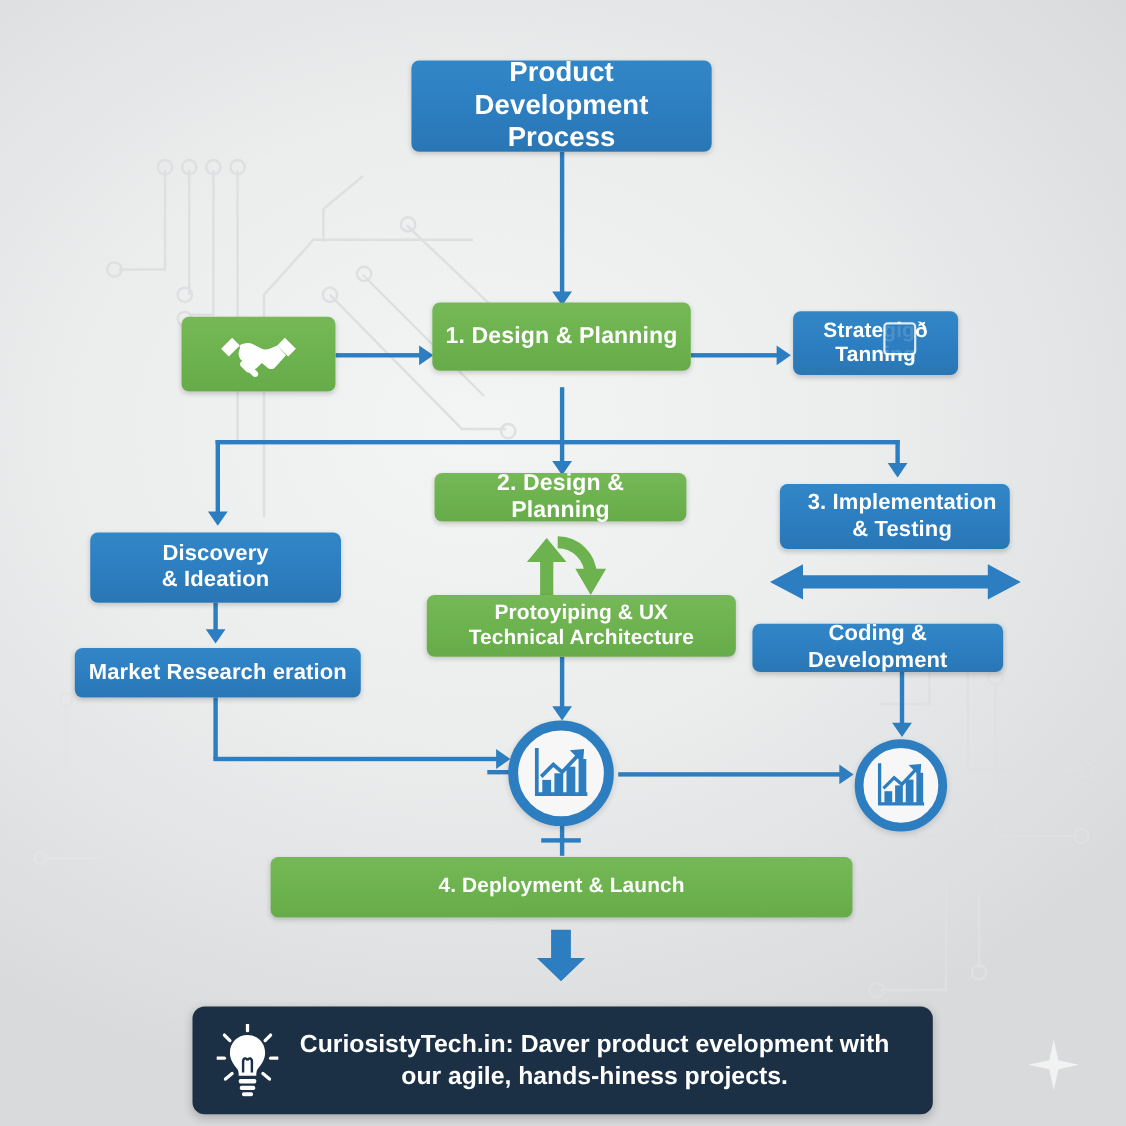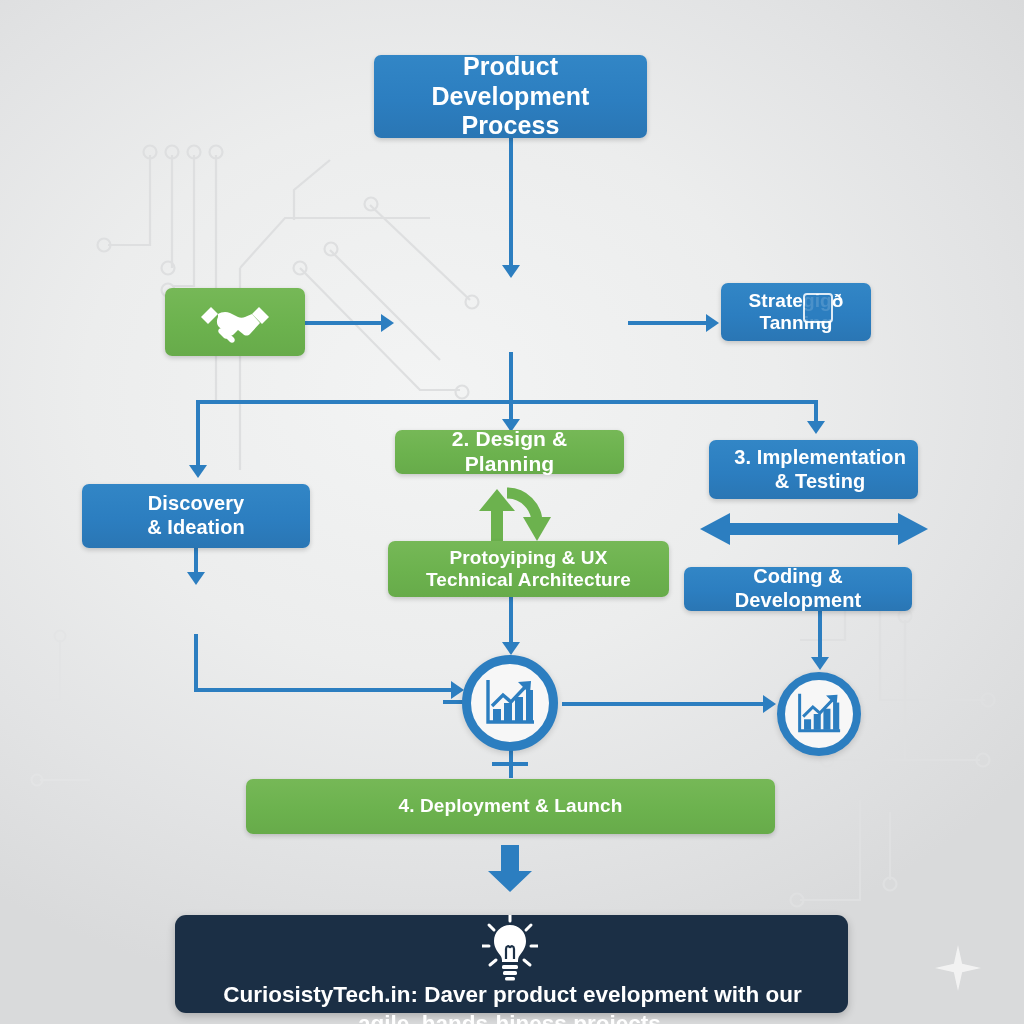--- a/index.html
+++ b/index.html
@@ -92,21 +92,20 @@
     top: 915px;
     width: 673px;
     height: 98px;
     background: #1b2f45;
     border-radius: 11px;
     display: flex;
     align-items: center;
     box-sizing: border-box;
     padding: 0 26px 0 22px;
     box-shadow: 0 3px 9px rgba(0,0,0,.22);
-    flex-direction: column;
   }
   #footer-text {
     flex: 1;
     color: #ffffff;
     font-size: 22.5px;
     font-weight: bold;
     text-align: center;
     line-height: 1.28;
     padding-left: 6px;
   }
@@ -234,20 +233,23 @@
           <path d="M3,16 L13,6 L20,13 L10,23 Z"></path>
           <path d="M54,13 L61,6 L71,16 L64,23 Z"></path>
           <path d="M20,13 C23,11 28,10 32,12 L40,16 C42,17 45,17 47,16 L54,13 L62,22 L52,33 C50,35 47,35 45,33 L40,29 L36,33 C34,35 31,35 29,33 L21,26 C19,24 18,20 20,16 Z"></path>
           <path d="M25,28 L30,33 C31,34 31,36 30,37 C29,38 27,38 26,37 L21,32 C20,31 20,29 21,28 C22,27 24,27 25,28 Z"></path>
           <path d="M31,32 L36,37 C37,38 37,40 36,41 C35,42 33,42 32,41 L27,36 C26,35 26,33 27,32 C28,31 30,31 31,32 Z"></path>
         </g>
       </svg>
     </span>
   </div>
 
+  <div class="node green" style="left:393px; top:275px; width:235px; height:62px; font-size:21px;">
+    <span>1. Design &amp; Planning</span>
+  </div>
 
   <div class="node blue" style="left:721px; top:283px; width:150px; height:58px; font-size:19px;">
     <span style="white-space:pre-line;">Strategigð
 Tanning</span>
     <span style="position:absolute; left:82px; top:10px; width:26px; height:26px; background:#2c7ec0; border:2px solid #ffffff; border-radius:4px; opacity:.85;"></span>
   </div>
 
   <div class="node green" style="left:395px; top:430px; width:229px; height:44px; font-size:21px;">
     <span>2. Design &amp; Planning</span>
   </div>
@@ -255,20 +257,23 @@
   <div class="node blue" style="left:709px; top:440px; width:209px; height:59px; font-size:20px;justify-content:flex-end;">
     <span style="white-space:pre-line;">3. Implementation
 &amp; Testing</span>
   </div>
 
   <div class="node blue" style="left:82px; top:484px; width:228px; height:64px; font-size:20px;">
     <span style="white-space:pre-line;">Discovery
 &amp; Ideation</span>
   </div>
 
+  <div class="node blue" style="left:68px; top:589px; width:260px; height:45px; font-size:20px;">
+    <span>Market Research eration</span>
+  </div>
 
   <div style="position:absolute; left:463px; top:483px; width:100px; height:62px;">
     <svg width="100" height="62" viewBox="0 0 100 62" class="icon-svg">
       <path d="M28,58 L28,28 L16,28 L34,6 L52,28 L40,28 L40,58 Z" fill="#6cb24e"></path>
       <path d="M44,10 A30,30 0 0 1 74,40" stroke="#6cb24e" stroke-width="11" fill="none" stroke-linecap="butt"></path>
       <path d="M60,34 L88,34 L74,58 Z" fill="#6cb24e"></path>
     </svg>
   </div>
 
   <div class="node green" style="left:388px; top:541px; width:281px; height:56px; font-size:19px;">

